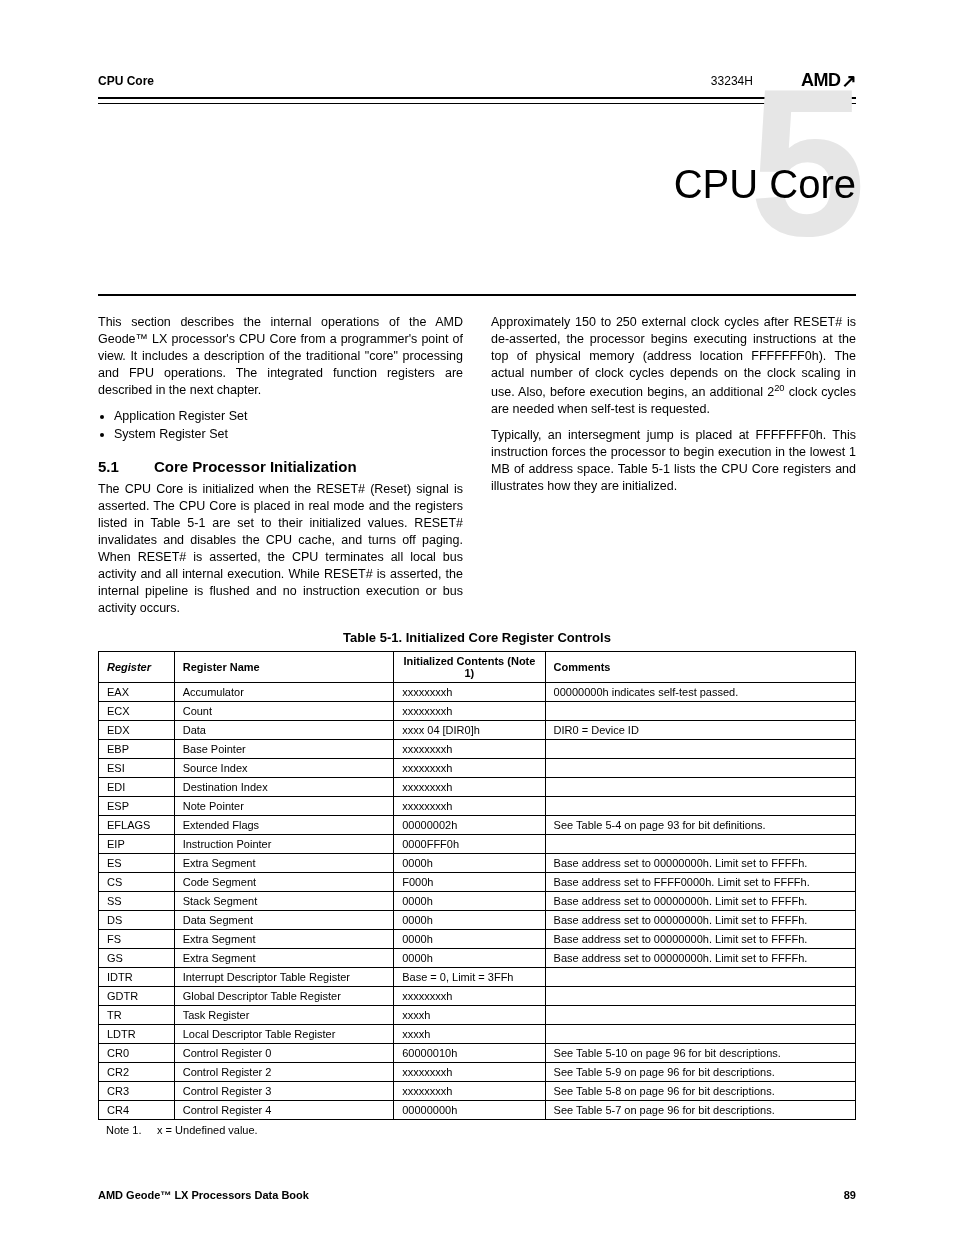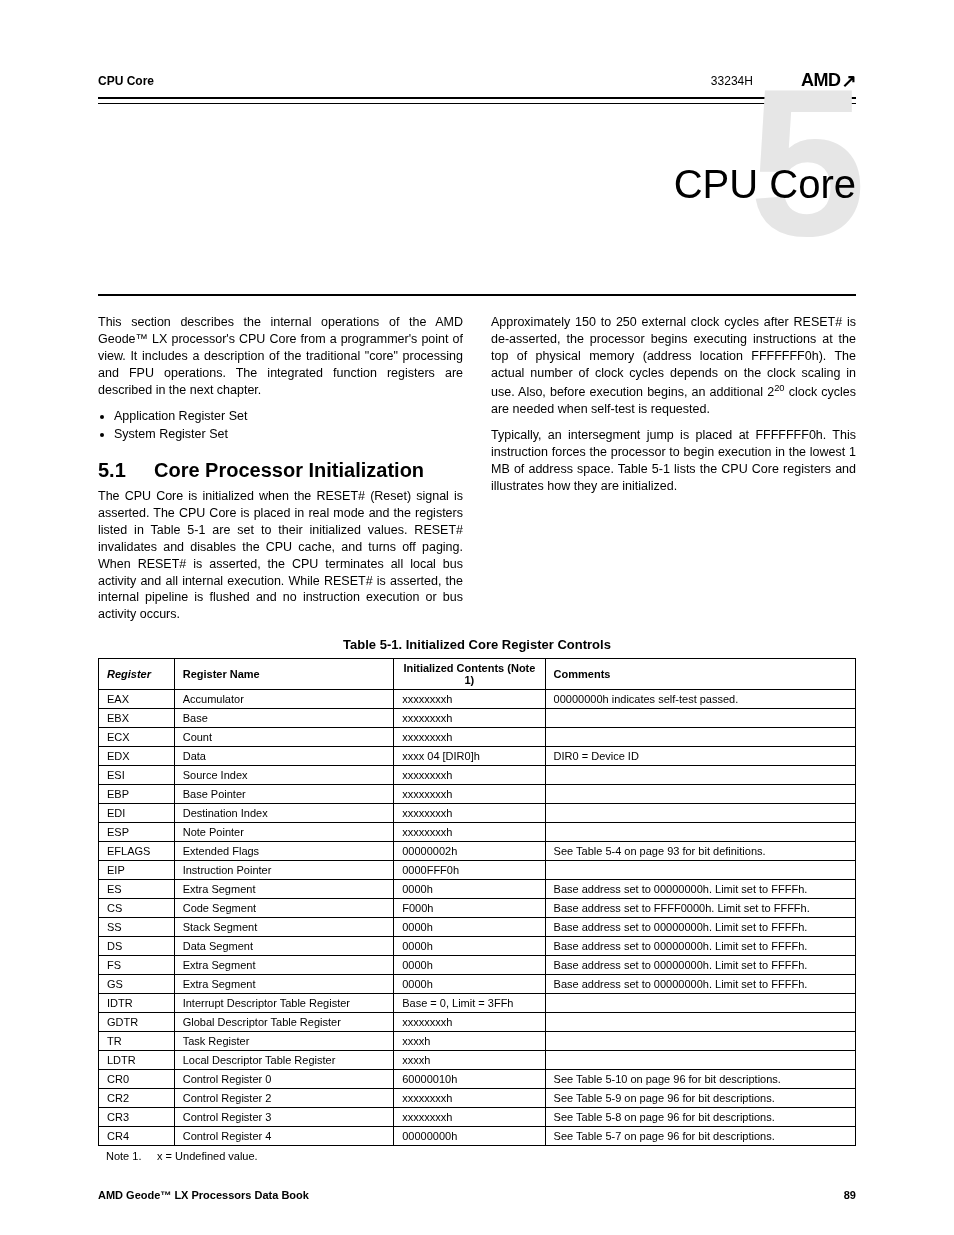--- a/index.html
+++ b/index.html
@@ -60,21 +60,21 @@
     column-count: 2;
     column-gap: 28px;
     font-size: 12.5px;
     line-height: 1.35;
     text-align: justify;
   }
   .two-col p { margin-bottom: 10px; break-inside: avoid-column; }
   .two-col ul { margin: 0 0 14px 16px; break-inside: avoid-column; }
   .two-col li { margin-bottom: 1px; }
   .sec-head {
-    font-size: 20px;
+    font-size: 15px;
     font-weight: bold;
     margin: 10px 0 4px 0;
     break-inside: avoid-column;
   }
   .sec-head .num { display: inline-block; width: 56px; }
   sup { font-size: 0.75em; }
   .table-title {
     text-align: center;
     font-weight: bold;
     font-size: 13px;
@@ -158,46 +158,40 @@
     </tr>
   </thead>
   <tbody id="reg-tbody">
       <tr>
         <td>EAX</td>
         <td>Accumulator</td>
         <td>xxxxxxxxh</td>
         <td>00000000h indicates self-test passed.</td>
       </tr>
       <tr>
-        <td>EBX</td>
-        <td>Base</td>
-        <td>xxxxxxxxh</td>
-        <td></td>
-      </tr>
-      <tr>
         <td>ECX</td>
         <td>Count</td>
         <td>xxxxxxxxh</td>
         <td></td>
       </tr>
       <tr>
         <td>EDX</td>
         <td>Data</td>
         <td>xxxx 04 [DIR0]h</td>
         <td>DIR0 = Device ID</td>
       </tr>
       <tr>
+        <td>EBP</td>
+        <td>Base Pointer</td>
+        <td>xxxxxxxxh</td>
+        <td></td>
+      </tr>
+      <tr>
         <td>ESI</td>
         <td>Source Index</td>
-        <td>xxxxxxxxh</td>
-        <td></td>
-      </tr>
-      <tr>
-        <td>EBP</td>
-        <td>Base Pointer</td>
         <td>xxxxxxxxh</td>
         <td></td>
       </tr>
       <tr>
         <td>EDI</td>
         <td>Destination Index</td>
         <td>xxxxxxxxh</td>
         <td></td>
       </tr>
       <tr>

